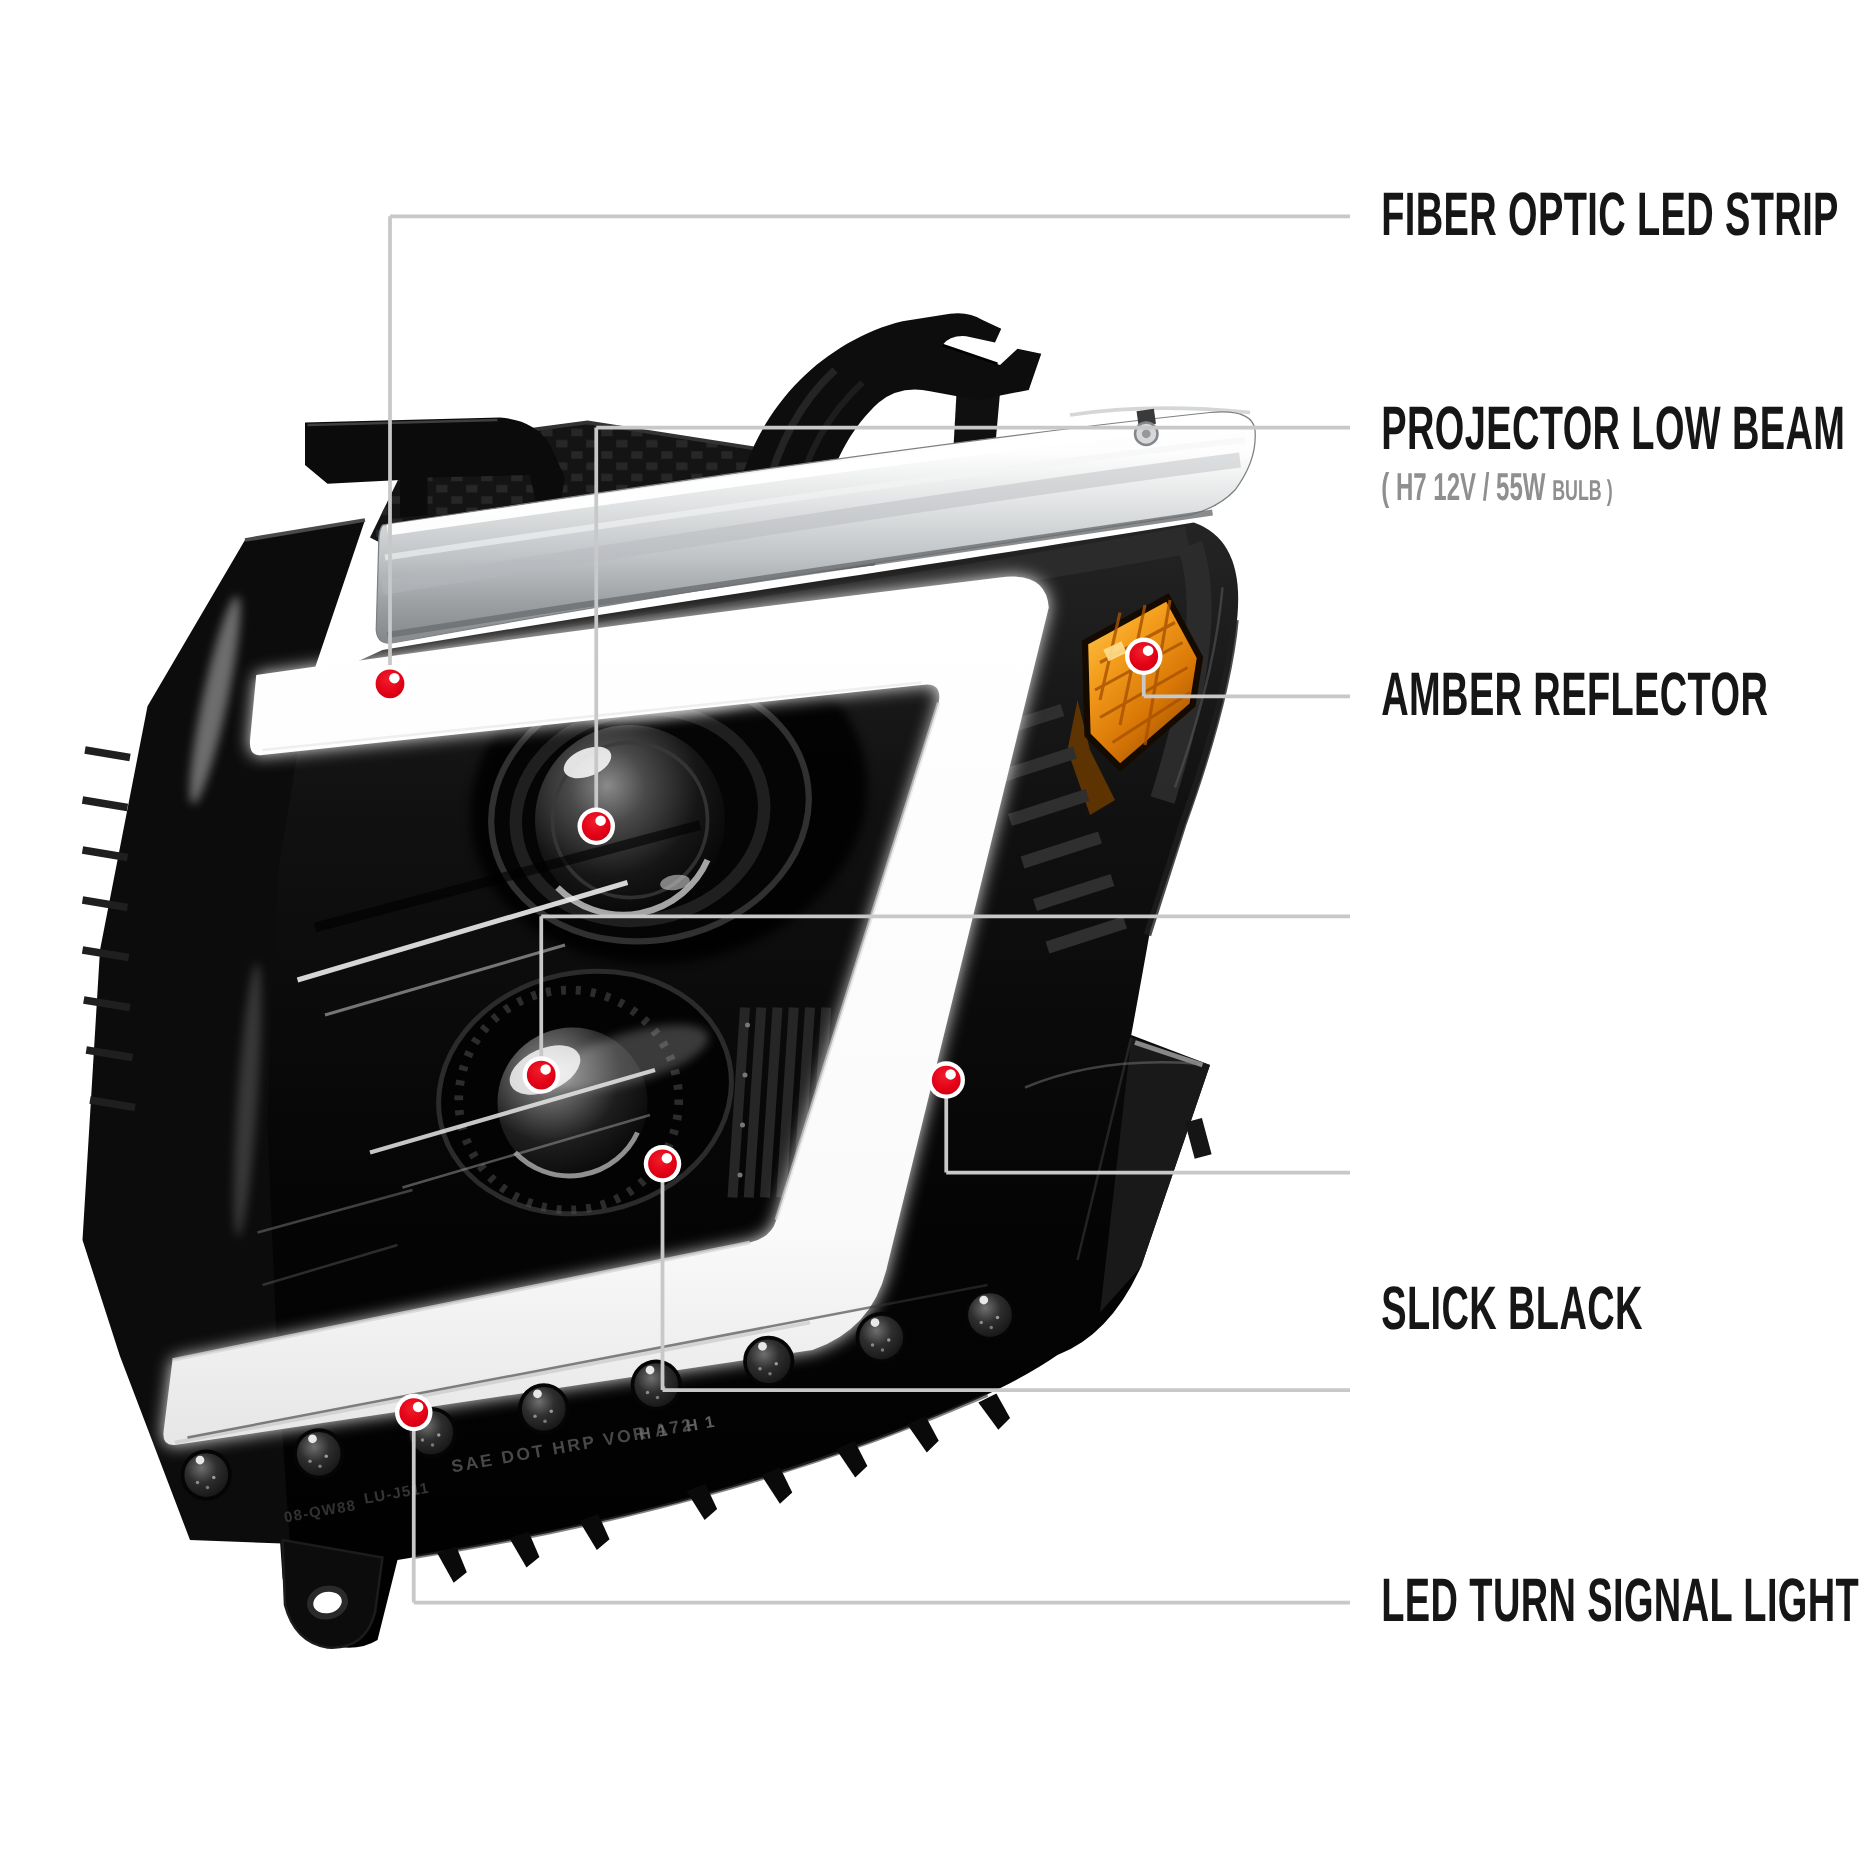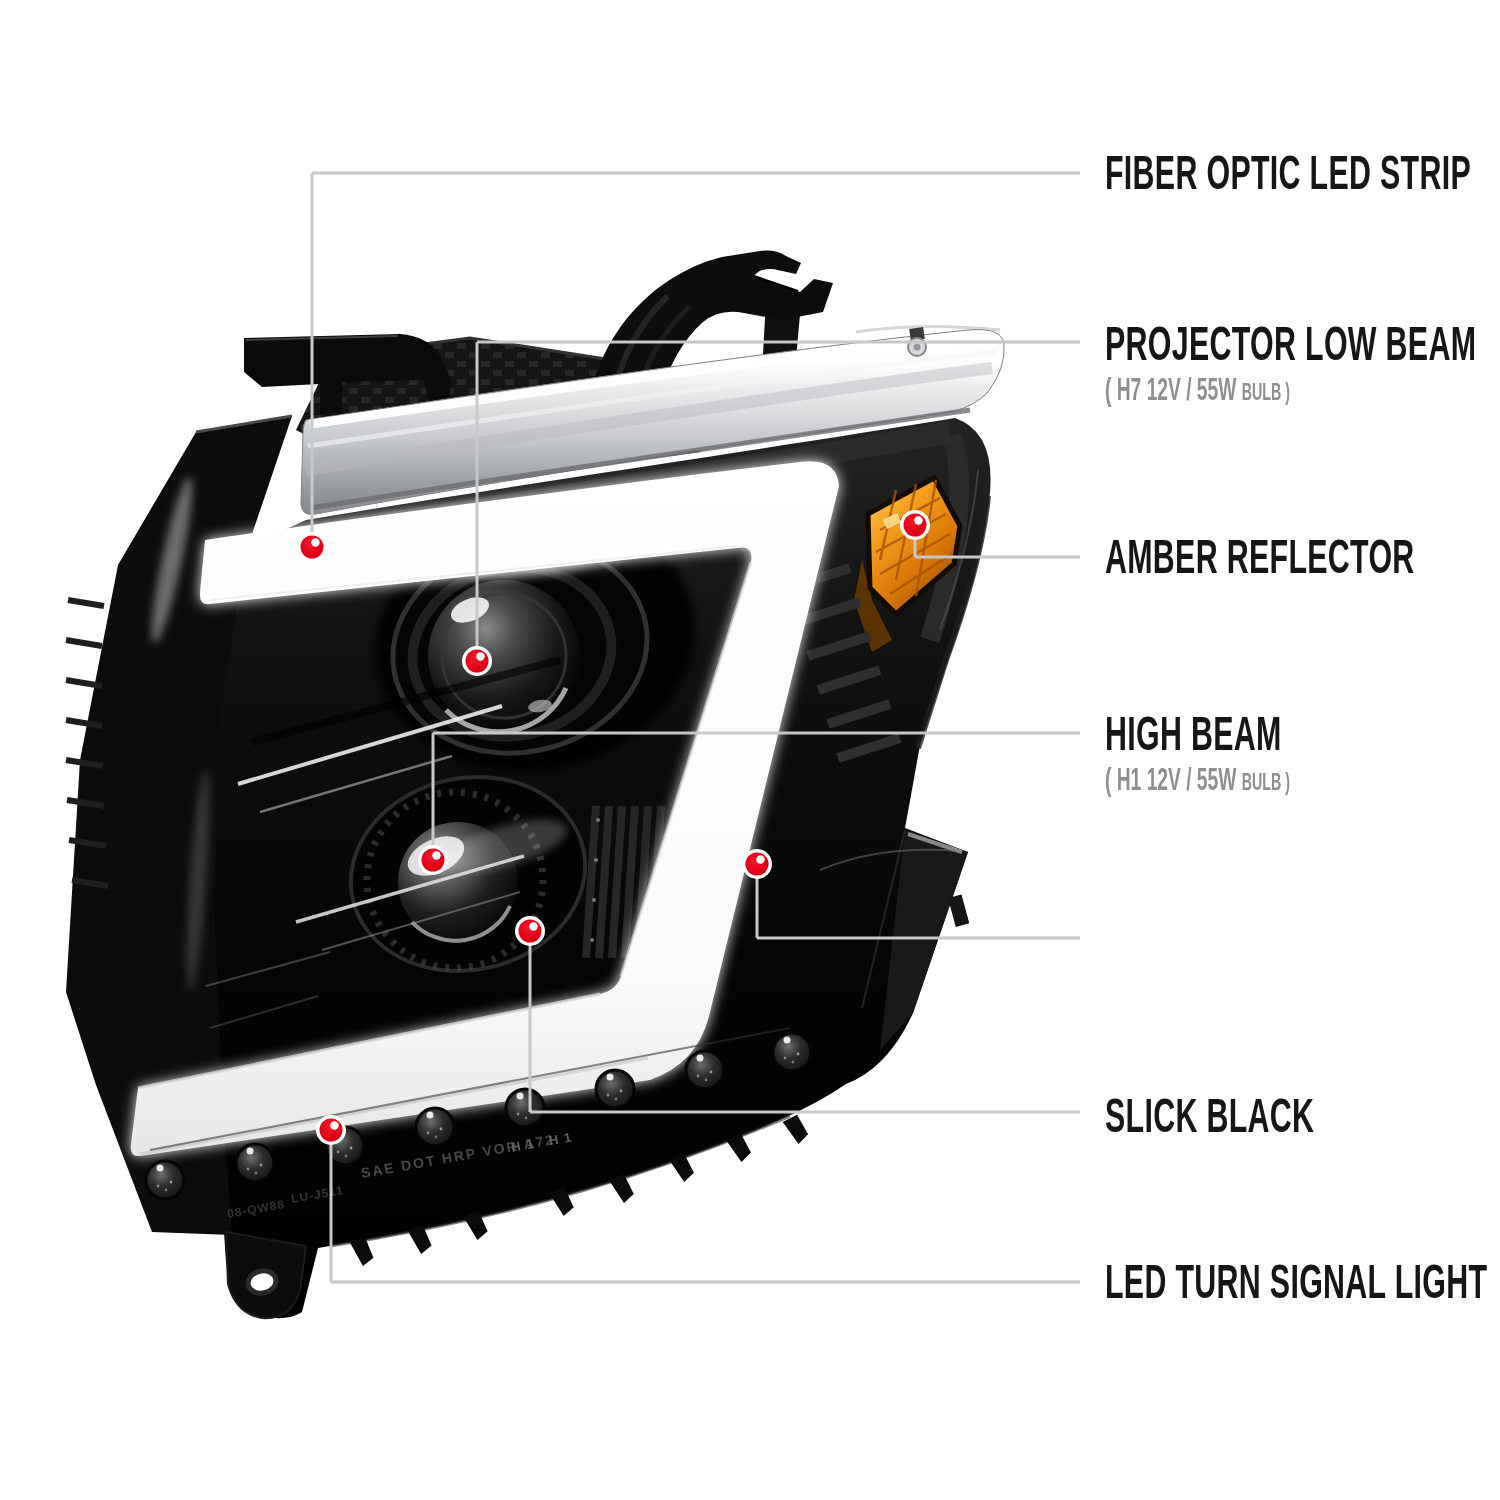--- a/index.html
+++ b/index.html
@@ -300,27 +300,23 @@
 
 <div class="callout" style="top:318px">
   <span class="c-title">PROJECTOR LOW BEAM</span>
   <span class="c-sub"><span class="inner"><span>( H7  12V / 55W</span> <span class="small">BULB )</span></span></span>
 </div>
 
 <div class="callout" style="top:531px">
   <span class="c-title">AMBER REFLECTOR</span>
 </div>
 
-<div class="callout" style="top:708px">
-  <span class="c-title">HIGH BEAM</span>
-  <span class="c-sub"><span class="inner"><span>( H1  12V / 55W</span> <span class="small">BULB )</span></span></span>
-</div>
-
-
-<div class="callout" style="top:1090px">
+
+
+<div class="callout" style="top:1022px">
   <span class="c-title">SLICK BLACK</span>
 </div>
 
 <div class="callout" style="top:1256px">
   <span class="c-title">LED TURN SIGNAL LIGHT</span>
 </div>
 
 </div>
 
 </body></html>

